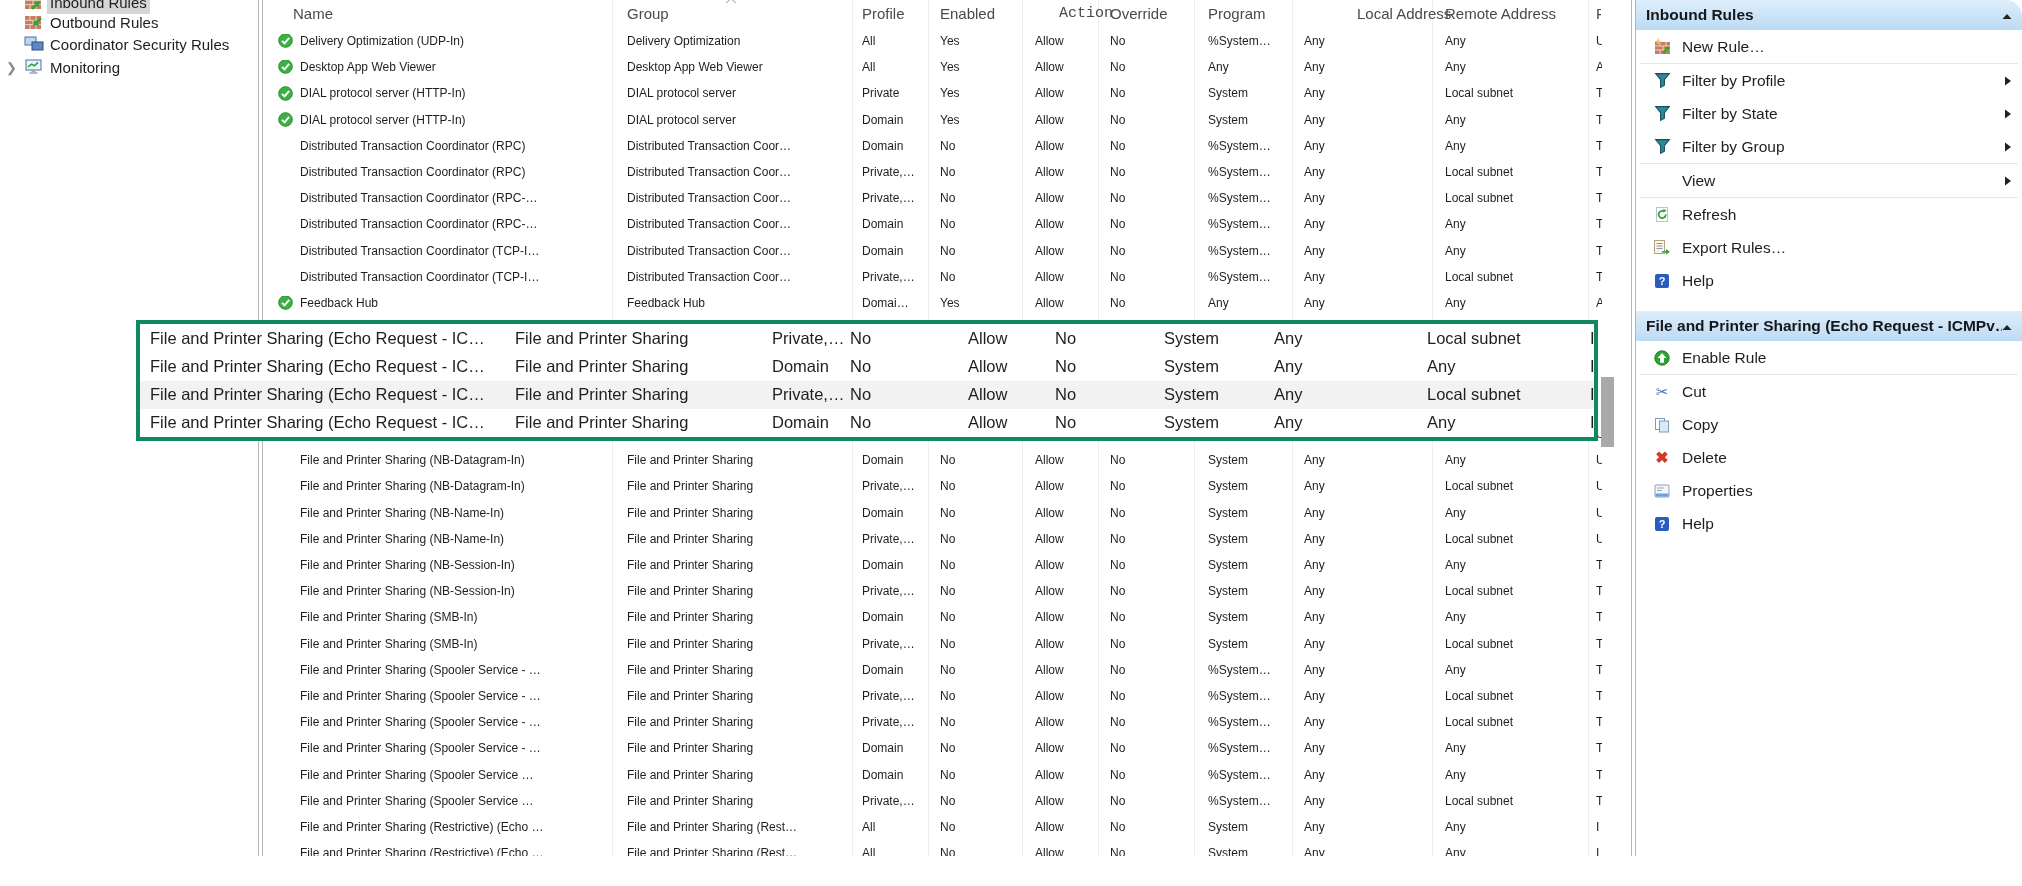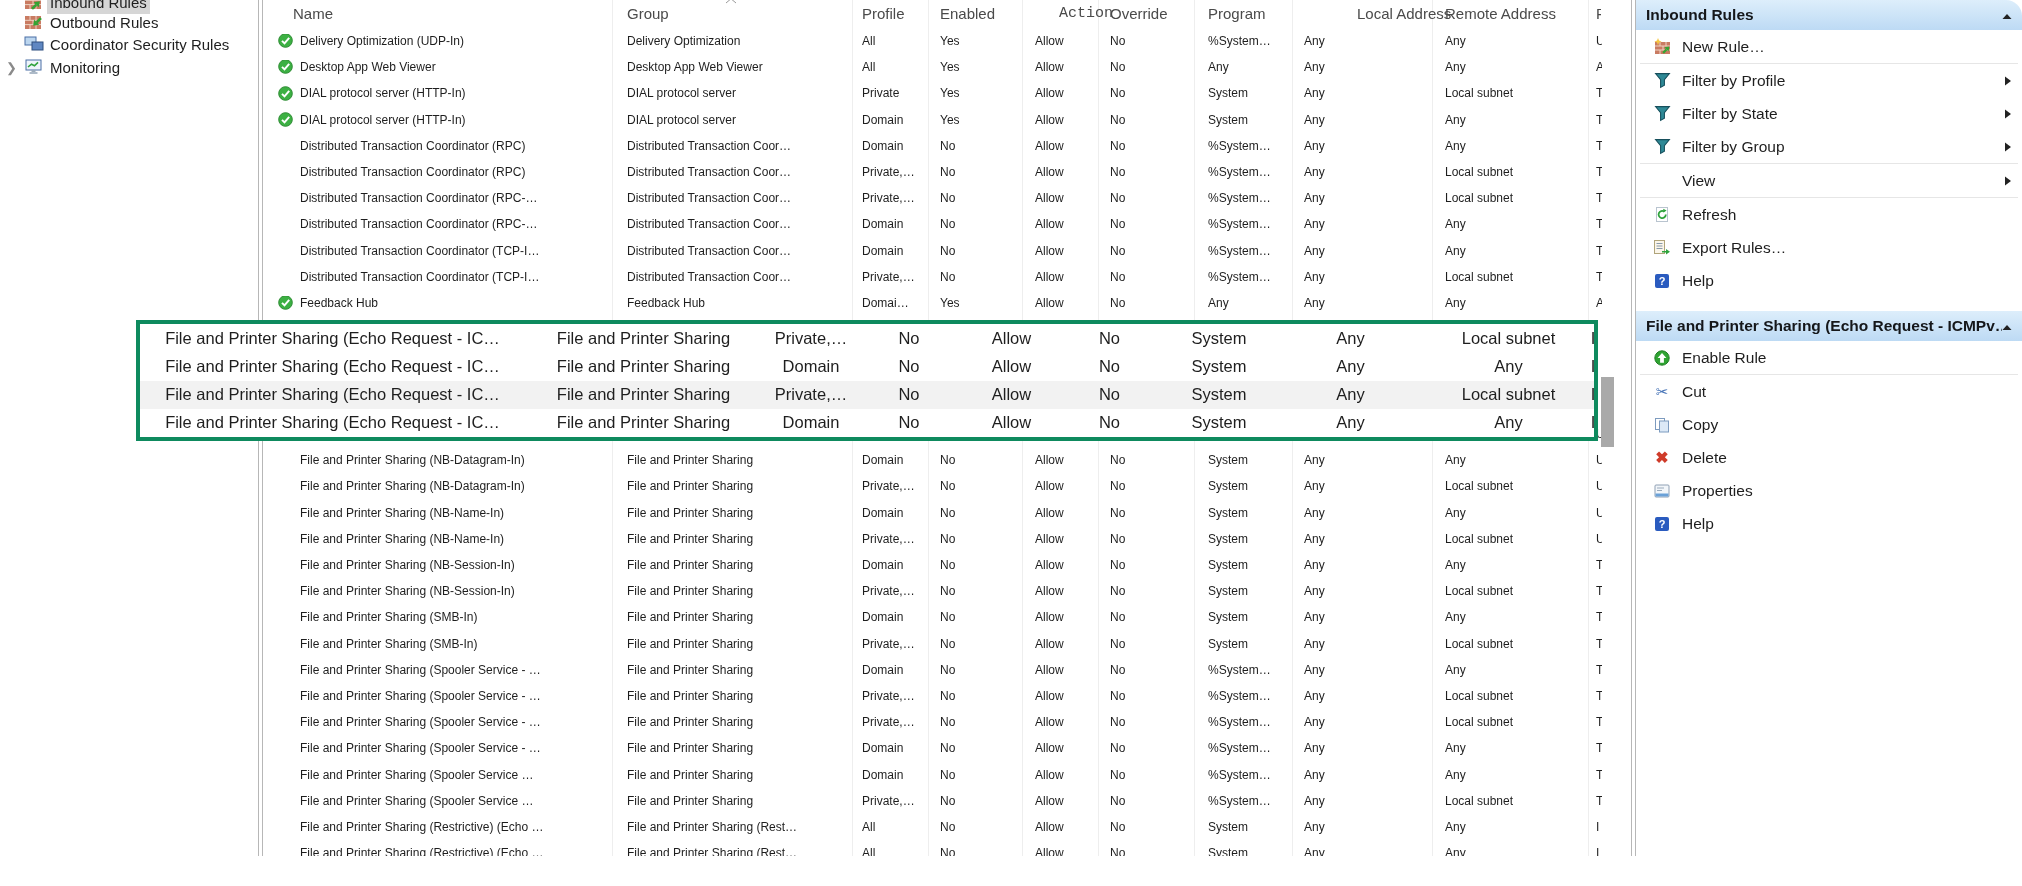--- a/index.html
+++ b/index.html
@@ -529,21 +529,21 @@
           <div class="cell c-remote_address">Any</div>
           <div class="cell c-protocol_clip">I</div>
         </div>
       </div>
 
     <div id="list-vscroll-thumb"></div>
     <div id="list-hscroll-track"></div>
     <div id="list-hscroll-thumb"></div>
   </div>
 
-  <div id="overlay" style="border-color: rgb(14, 138, 94); text-align: center;">
+  <div id="overlay" style="border-color: rgb(14, 138, 94);">
     <div id="overlay-rows">
         <div class="lv-row mag" style="top: 0.5px;">
           <div class="cell c-name">File and Printer Sharing (Echo Request - IC…</div>
           <div class="cell c-group">File and Printer Sharing</div>
           <div class="cell c-profile">Private,…</div>
           <div class="cell c-enabled">No</div>
           <div class="cell c-action">Allow</div>
           <div class="cell c-override">No</div>
           <div class="cell c-program">System</div>
           <div class="cell c-local_address">Any</div>

